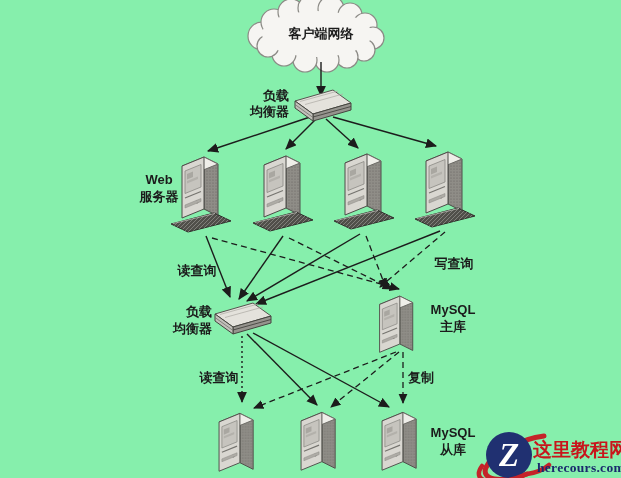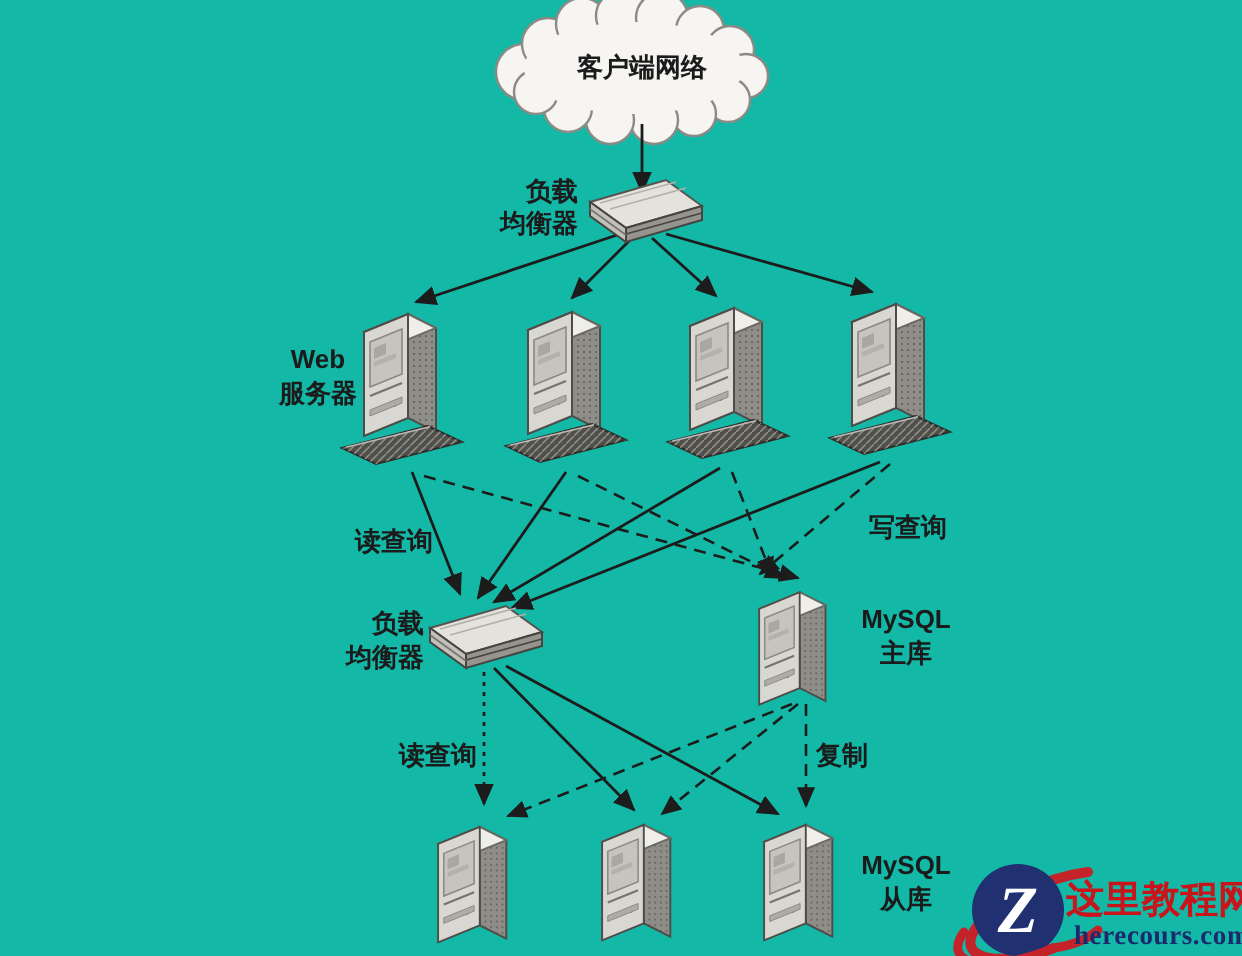--- a/index.html
+++ b/index.html
@@ -1,16 +1,16 @@
 <!DOCTYPE html>
 <html><head>
 <meta charset="utf-8">
 <style>
   html,body{margin:0;padding:0;background:#ffffff;}
-  .stage{position:relative;width:621px;height:478px;background:#14b8a6;overflow:hidden;
+  .stage{position:relative;width:621px;height:478px;background:#86efac;overflow:hidden;
          font-family:"Liberation Sans",sans-serif;}
   svg{display:block;}
   text{font-family:"Liberation Sans",sans-serif;fill:#1b1b1b;}
   .lbl{font-size:13px;font-weight:bold;}
   .wm-name{font-size:19px;font-weight:bold;fill:#c8151b;font-family:"Liberation Serif",serif;}
   .wm-url{font-size:13.5px;font-weight:bold;fill:#192a6d;font-family:"Liberation Serif",serif;letter-spacing:.3px;}
   .wm-z{font-size:33px;font-weight:bold;font-style:italic;fill:#ffffff;font-family:"Liberation Serif",serif;}
 </style>
 </head>
 <body>

